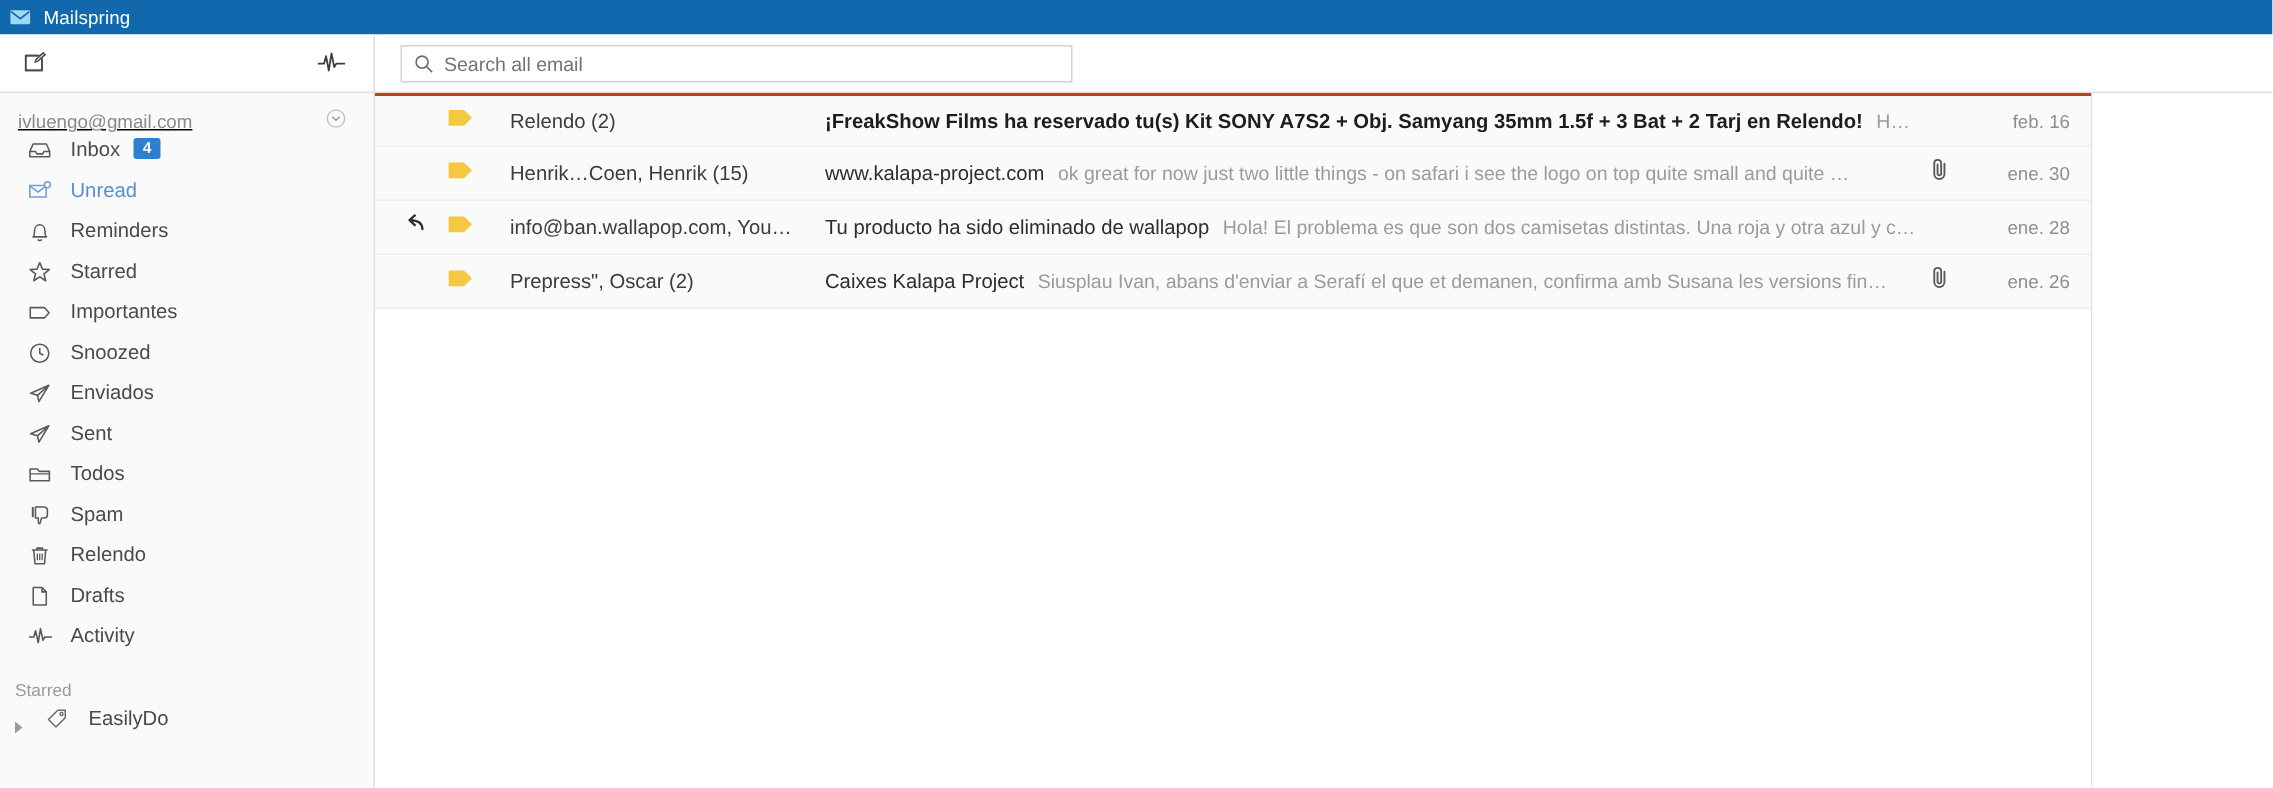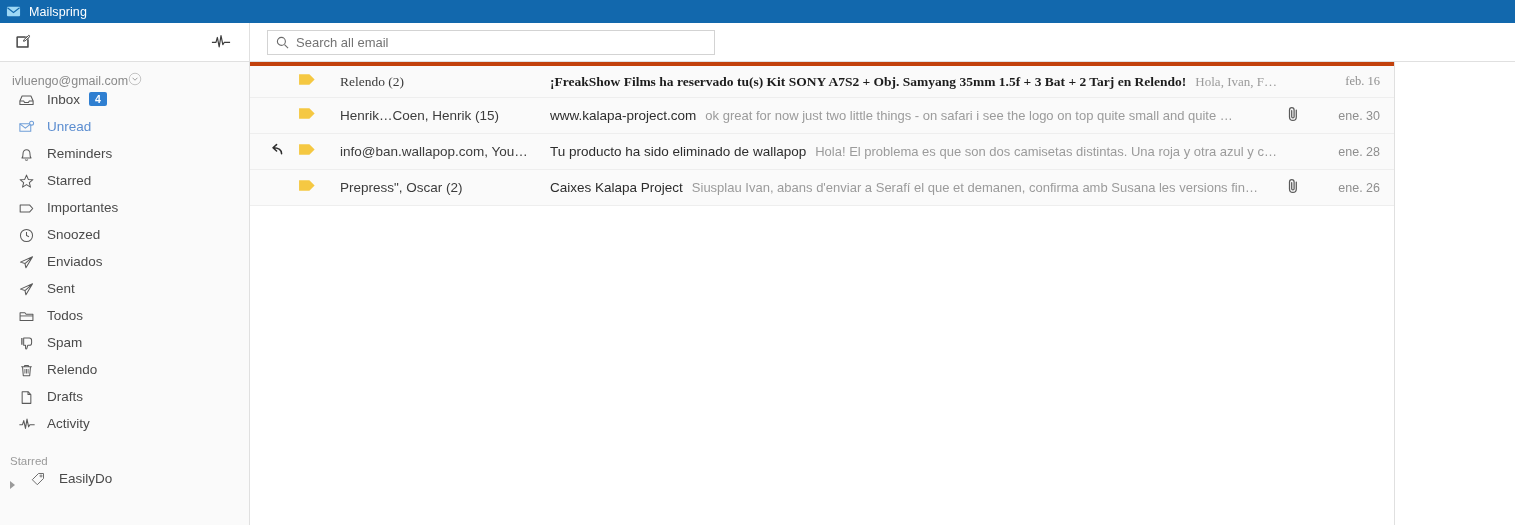--- a/index.html
+++ b/index.html
@@ -124,23 +124,25 @@
     min-width: 250px;
     background: #fafafa;
     border-right: 1px solid #e0e0e0;
     box-sizing: border-box;
     padding-top: 8px;
     overflow: hidden;
   }
   .account-row {
     display: flex;
     align-items: center;
+    justify-content: space-between;
     padding: 0 18px 0 12px;
     height: 22px;
     box-sizing: border-box;
+    text-decoration: underline;
   }
   .account-email {
     font-size: 12.5px;
     color: #8a8a8a;
   }
   .sidebar-item {
     display: flex;
     align-items: flex-start;
     height: 27px;
     padding-left: 18px;
@@ -207,21 +209,21 @@
   .msg-row {
     height: 36px;
     display: flex;
     align-items: center;
     border-bottom: 1px solid #eeeeee;
     background: #fafafa;
     box-sizing: border-box;
     padding-right: 14px;
     cursor: default;
   }
-  .msg-row:first-child { border-top: 4px solid #c2410c; font-family: Liberation Serif, serif; }
+  .msg-row:first-child { border-top: 2px solid #c2410c; }
   .col-reply {
     width: 48px;
     min-width: 48px;
     display: flex;
     align-items: center;
     justify-content: center;
   }
   .col-tag {
     width: 42px;
     min-width: 42px;

